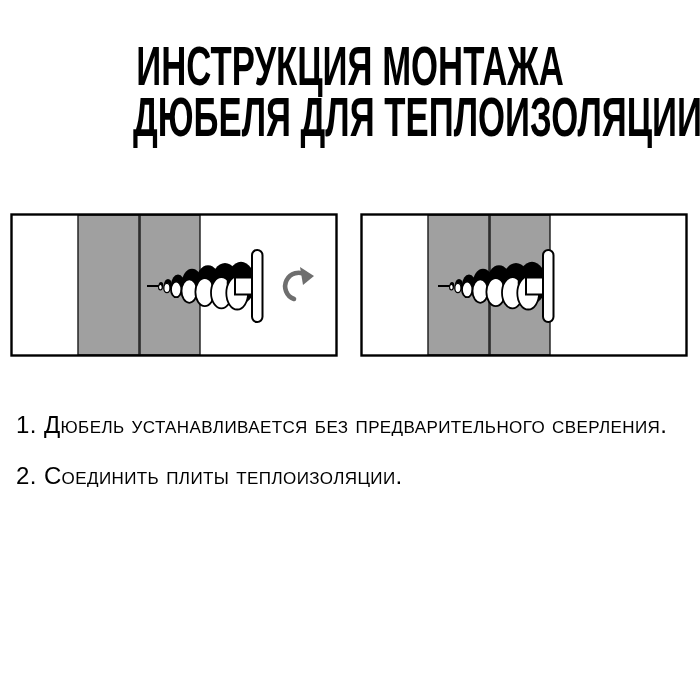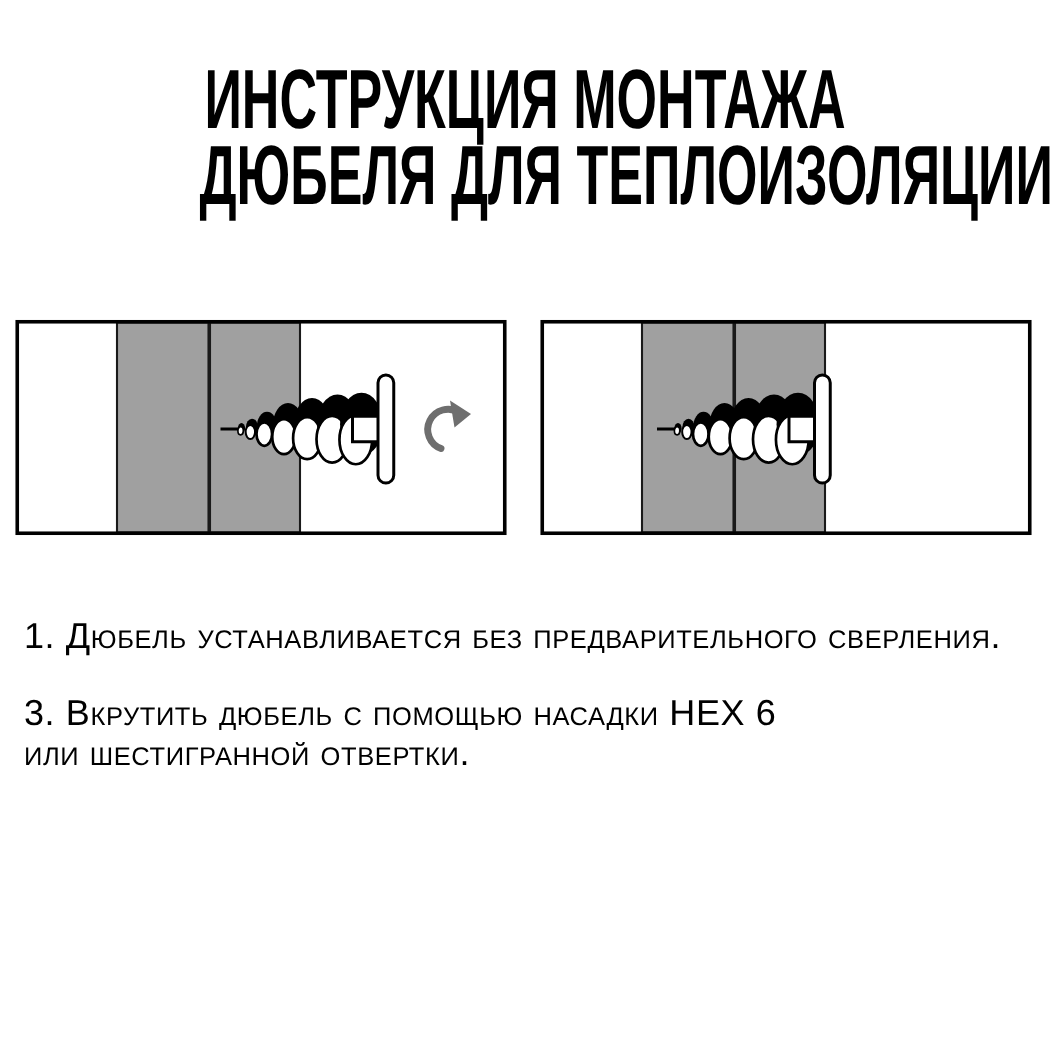--- a/index.html
+++ b/index.html
@@ -79,18 +79,17 @@
     <rect class="plate" x="130" y="2" width="60" height="140"></rect>
     <use href="#screw-shape" transform="translate(78,73)"></use>
     <rect class="wallbox" x="1.5" y="1.5" width="325" height="141"></rect>
   </svg>
 
   <div class="instructions">
     <p class="item">
       <span class="iline">1. Дюбель устанавливается без предварительного сверления.</span>
     </p>
     <p class="item">
-      <span class="iline">3. Вкрутить дюбель с помощью насадки HEX 6</span>
-      <span class="iline">или шестигранной отвертки.</span>
+      <span class="iline">2. Соединить плиты теплоизоляции.</span>
     </p>
   </div>
 
 </div>
 
 </body></html>

